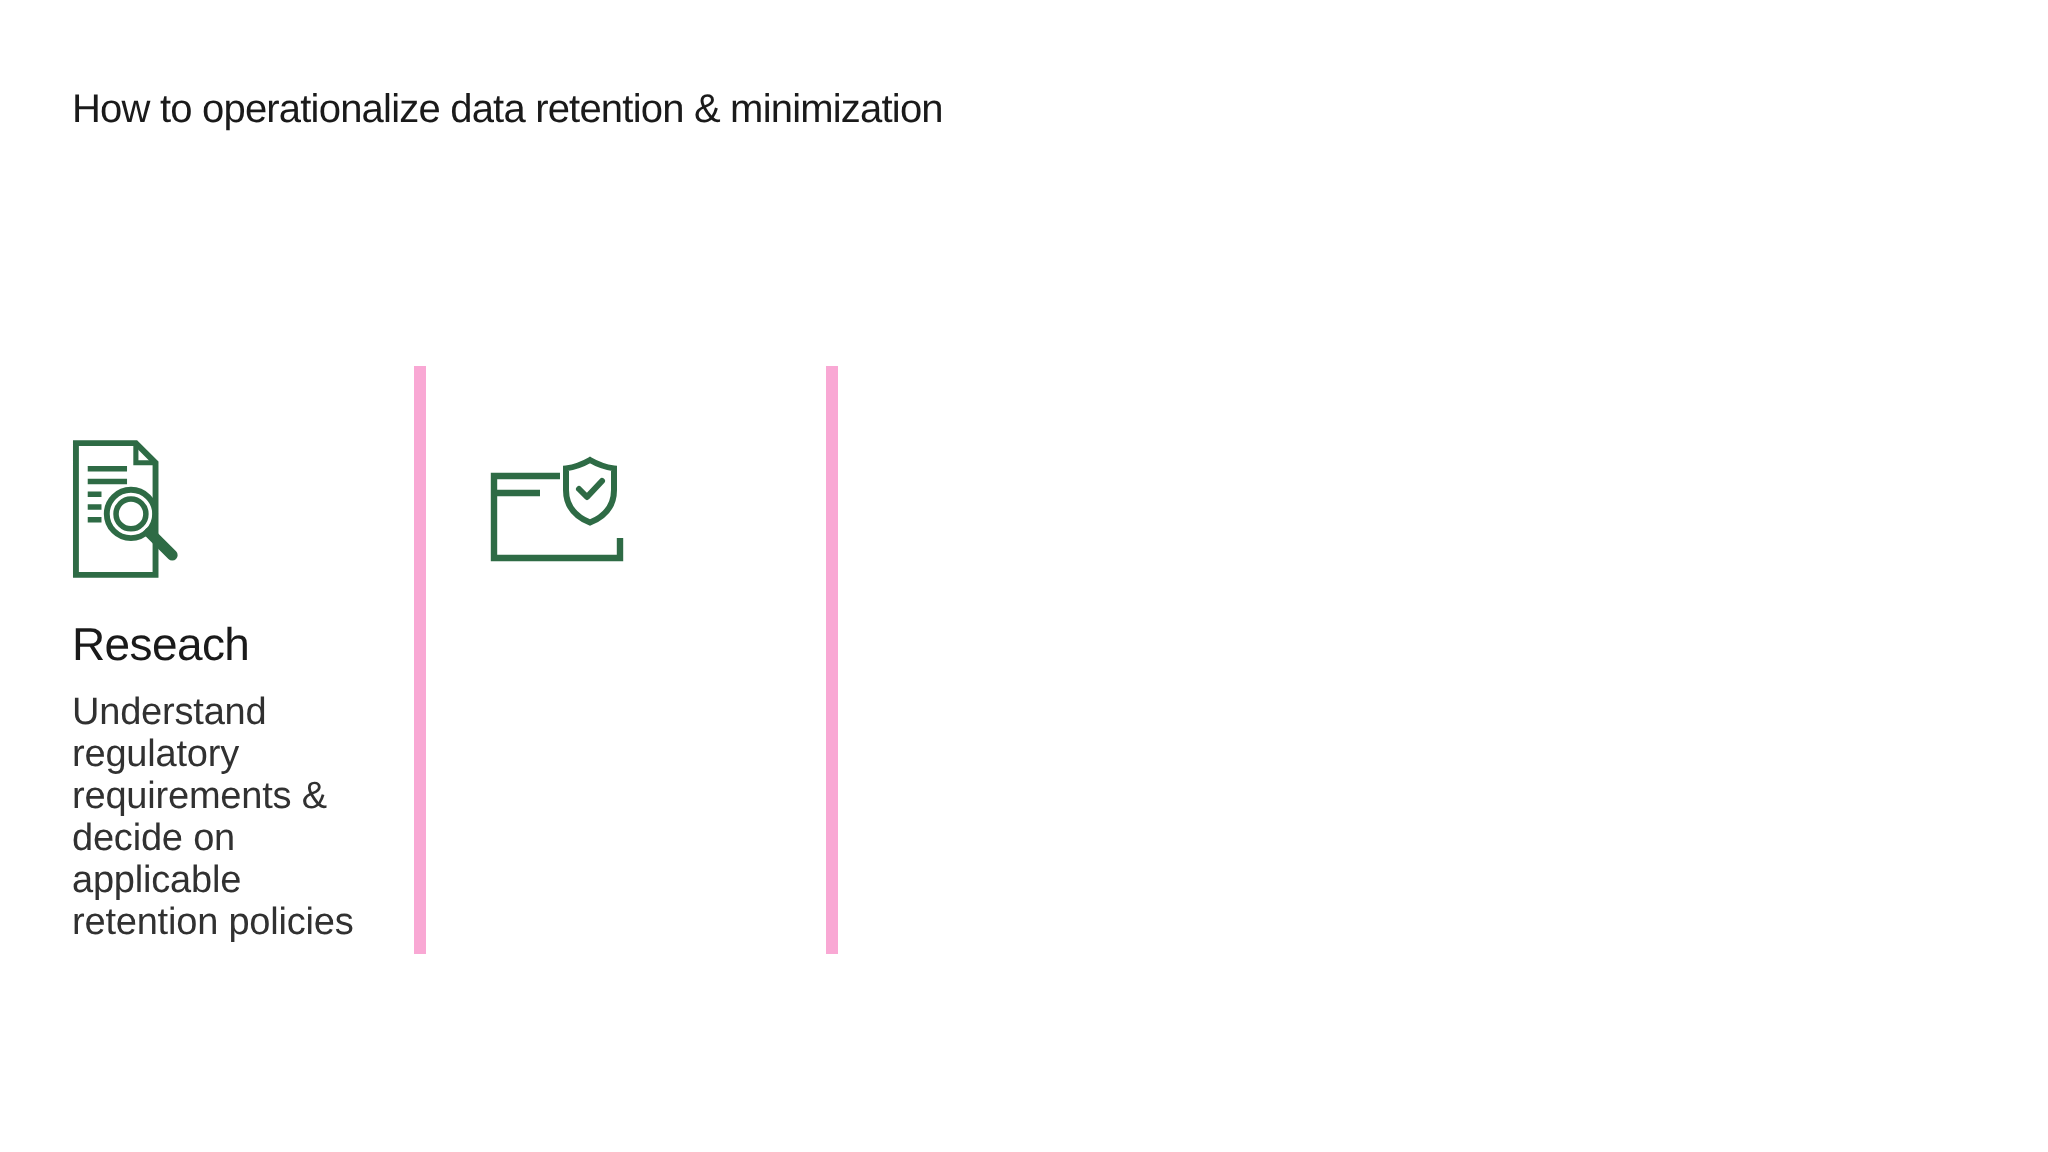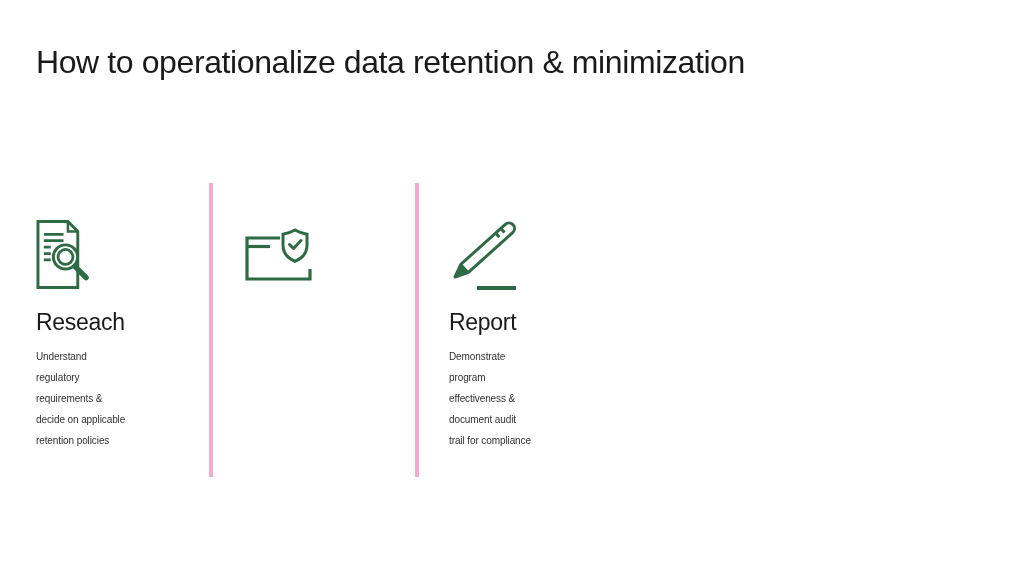--- a/index.html
+++ b/index.html
@@ -13,62 +13,62 @@
     width: 1024px;
     height: 576px;
     background: #ffffff;
     overflow: hidden;
   }
   .page-title {
     position: absolute;
     top: 44px;
     left: 36px;
     margin: 0;
-    font-size: 32px;
+    font-size: 20px;
     font-weight: 400;
     letter-spacing: -0.4px;
     color: #1a1a1a;
   }
   .steps-row {
     position: absolute;
     top: 183px;
     left: 36px;
     width: 952px;
     display: grid;
     grid-template-columns: 177px 206px 202px 197px 170px;
     min-height: 294px;
   }
   .step-col {
     box-sizing: border-box;
     padding-top: 30px;
     min-height: 294px;
   }
   .step-col.divided {
-    border-right: 4px solid #f9a8d4;
+    border-right: 6px solid #f9a8d4;
   }
   .step-col:nth-child(2) { padding-left: 32px; }
   .step-col:nth-child(3) { padding-left: 30px; }
   .step-col:nth-child(4) { padding-left: 35px; }
   .step-col:nth-child(5) { padding-left: 35px; }
   .icon-box {
     height: 82px;
     display: flex;
     align-items: center;
   }
   .icon-box svg { display: block; }
   .step-title {
     margin: 14px 0 0 0;
     font-size: 23px;
     font-weight: 400;
     letter-spacing: -0.3px;
     color: #1a1a1a;
   }
   .step-desc {
     margin: 10px 0 0 0;
-    font-size: 10px;
+    font-size: 19px;
     line-height: 21px;
     letter-spacing: -0.1px;
     color: #313131;
     white-space: pre-wrap;
   }
   .ico { stroke: #2e6b45; fill: none; }
   .ico-fill { fill: #2e6b45; stroke: #2e6b45; }
   .ico-mask { fill: #ffffff; stroke: #2e6b45; }
 </style>
 </head>
@@ -105,31 +105,15 @@
         <svg width="67" height="53" viewBox="0 0 67 53" xmlns="http://www.w3.org/2000/svg">
           <path class="ico" stroke-width="3.2" d="M35 10 H2 V51 H65 V41"></path>
           <path class="ico" stroke-width="3.2" d="M2 18.5 H25"></path>
           <path class="ico" stroke-width="3" d="M50 2 C53.8 4.2 57.8 5.6 62 6.2 V17 C62 24.8 57.3 30.3 50 33.3 C42.7 30.3 38 24.8 38 17 V6.2 C42.2 5.6 46.2 4.2 50 2 Z"></path>
           <path class="ico" stroke-width="3" stroke-linecap="round" stroke-linejoin="round" d="M44.5 16.5 L48.5 20.5 L56 12.5"></path>
         </svg>
       </div>
     </div>
 
 
-    <div class="step-col">
-      <div class="icon-box">
-        <svg width="68" height="74" viewBox="0 0 68 74" xmlns="http://www.w3.org/2000/svg">
-          <path class="ico" stroke-width="3" stroke-linejoin="round" d="M6 60 L12 47.2 L56.3 7.4 A5.5 5.5 0 0 1 63.7 15.6 L19.4 55.4 Z"></path>
-          <path class="ico-fill" stroke-width="2" stroke-linejoin="round" d="M6 60 L12 47.2 L19.4 55.4 Z"></path>
-          <path class="ico" stroke-width="3" d="M51.8 11.4 L55.5 15.5 M46.6 16.1 L50.3 20.2"></path>
-          <path class="ico" stroke-width="3.8" d="M28 71 H67"></path>
-        </svg>
-      </div>
-      <h2 class="step-title">Report</h2>
-      <p class="step-desc">Demonstrate
-program
-effectiveness &amp;
-document audit
-trail for compliance</p>
-    </div>
 
   </div>
 </div>
 
 </body></html>

